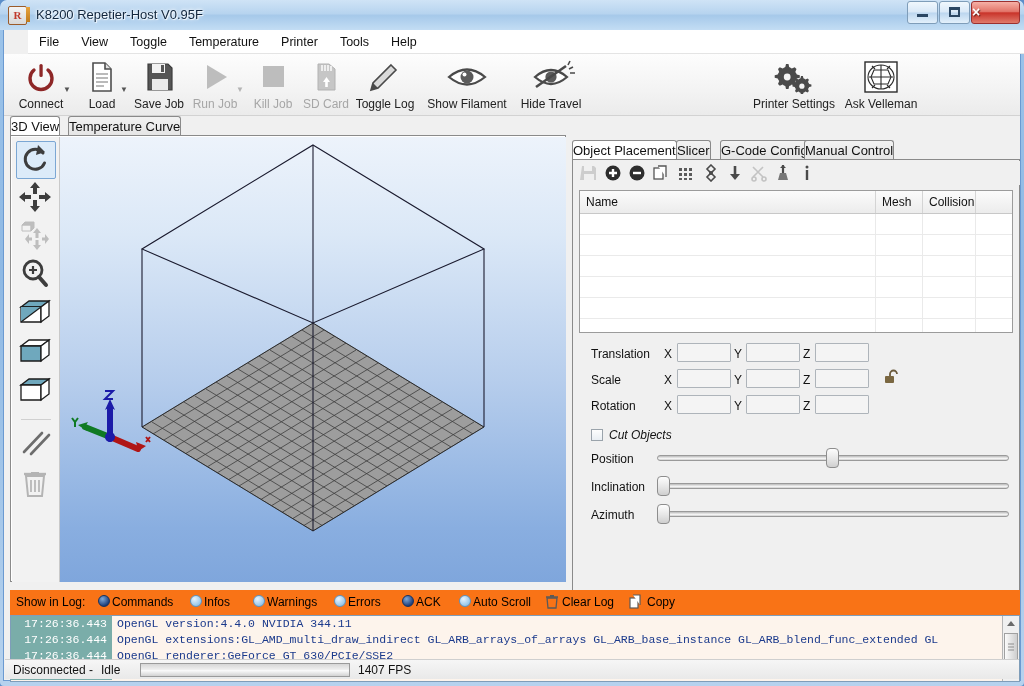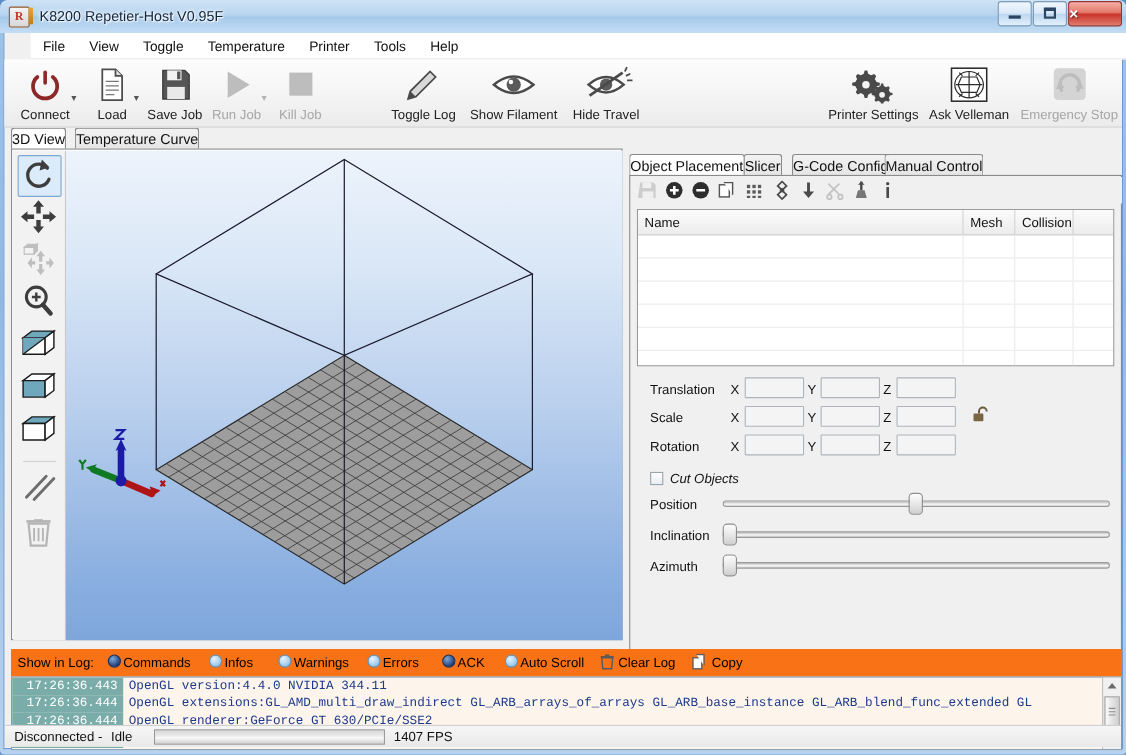--- a/index.html
+++ b/index.html
@@ -291,20 +291,35 @@
 
       <div class="tbtn dis" style="left:244px;width:50px;">
         <div class="gl">
           <svg width="50" height="34" viewBox="0 0 50 34">
               <rect x="15" y="6" width="21" height="21" fill="#bdbdbd"></rect>
             </svg>
         </div>
         <div class="lbl">Kill Job</div>
       </div>
 
+      <div class="tbtn dis" style="left:295px;width:54px;">
+        <div class="gl">
+          <svg width="54" height="34" viewBox="0 0 54 34">
+            <path d="M19 4 h11 l6 5 v21 h-17 z" fill="#c6c6c6" stroke="#b2b2b2" stroke-width="1"></path>
+            <g fill="#eee">
+                <rect x="22" y="5" width="2" height="6"></rect>
+                <rect x="25" y="5" width="2" height="6"></rect>
+                <rect x="28" y="5" width="2" height="6"></rect>
+                <rect x="31" y="6" width="2" height="5"></rect>
+              </g>
+            <path d="M24 22 l3.5-5 l3.5 5 h-2.2v5h-2.6v-5z" fill="#fff"></path>
+            </svg>
+        </div>
+        <div class="lbl">SD Card</div>
+      </div>
 
       <div class="tbtn" style="left:349px;width:64px;">
         <div class="gl">
           <svg width="64" height="34" viewBox="0 0 64 34">
             <g stroke="#4a4a4a" stroke-width="1.6" fill="#d9d9d9">
               <path d="M38 5 l5 5 l-18 18 l-7 2 l2 -7 z"></path>
               </g>
             <path d="M20 23 l-2 7 l7 -2 z" fill="#4a4a4a"></path>
             </svg>
         </div>
@@ -358,33 +373,20 @@
               <ellipse cx="45" cy="17" rx="13" ry="12"></ellipse>
               <path d="M38 10 h14 l3 7 l-3 7 h-14 l-3 -7 z"></path>
               <path d="M45 5 v24 M33 17 h24"></path>
               <path d="M36 6 l3 3 M54 6 l-3 3 M36 28 l3 -3 M54 28 l-3 -3"></path>
               </g>
             </svg>
         </div>
         <div class="lbl">Ask Velleman</div>
       </div>
 
-      <div class="tbtn dis" style="left:918px;width:100px;">
-        <div class="gl">
-          <svg width="100" height="34" viewBox="0 0 100 34">
-            <rect x="36" y="2" width="29" height="29" rx="4" fill="#d4d4d4"></rect>
-            <g stroke="#bdbdbd" stroke-width="3.2" fill="none" stroke-linecap="round">
-              <path d="M43 22 A 9 9 0 1 1 58 22"></path>
-              </g>
-            <path d="M41 14 l5 6 l-8 1 z" fill="#bdbdbd"></path>
-            <path d="M60 14 l-5 6 l8 1 z" fill="#bdbdbd"></path>
-            </svg>
-        </div>
-        <div class="lbl">Emergency Stop</div>
-      </div>
     </div>
 
     <div class="tabsrow">
       <div class="tab sel" style="left:0;">3D View</div>
       <div class="tab" style="left:58px;">Temperature Curve</div>
     </div>
 
     <div class="panel3d">
       <div class="ltools">
 

